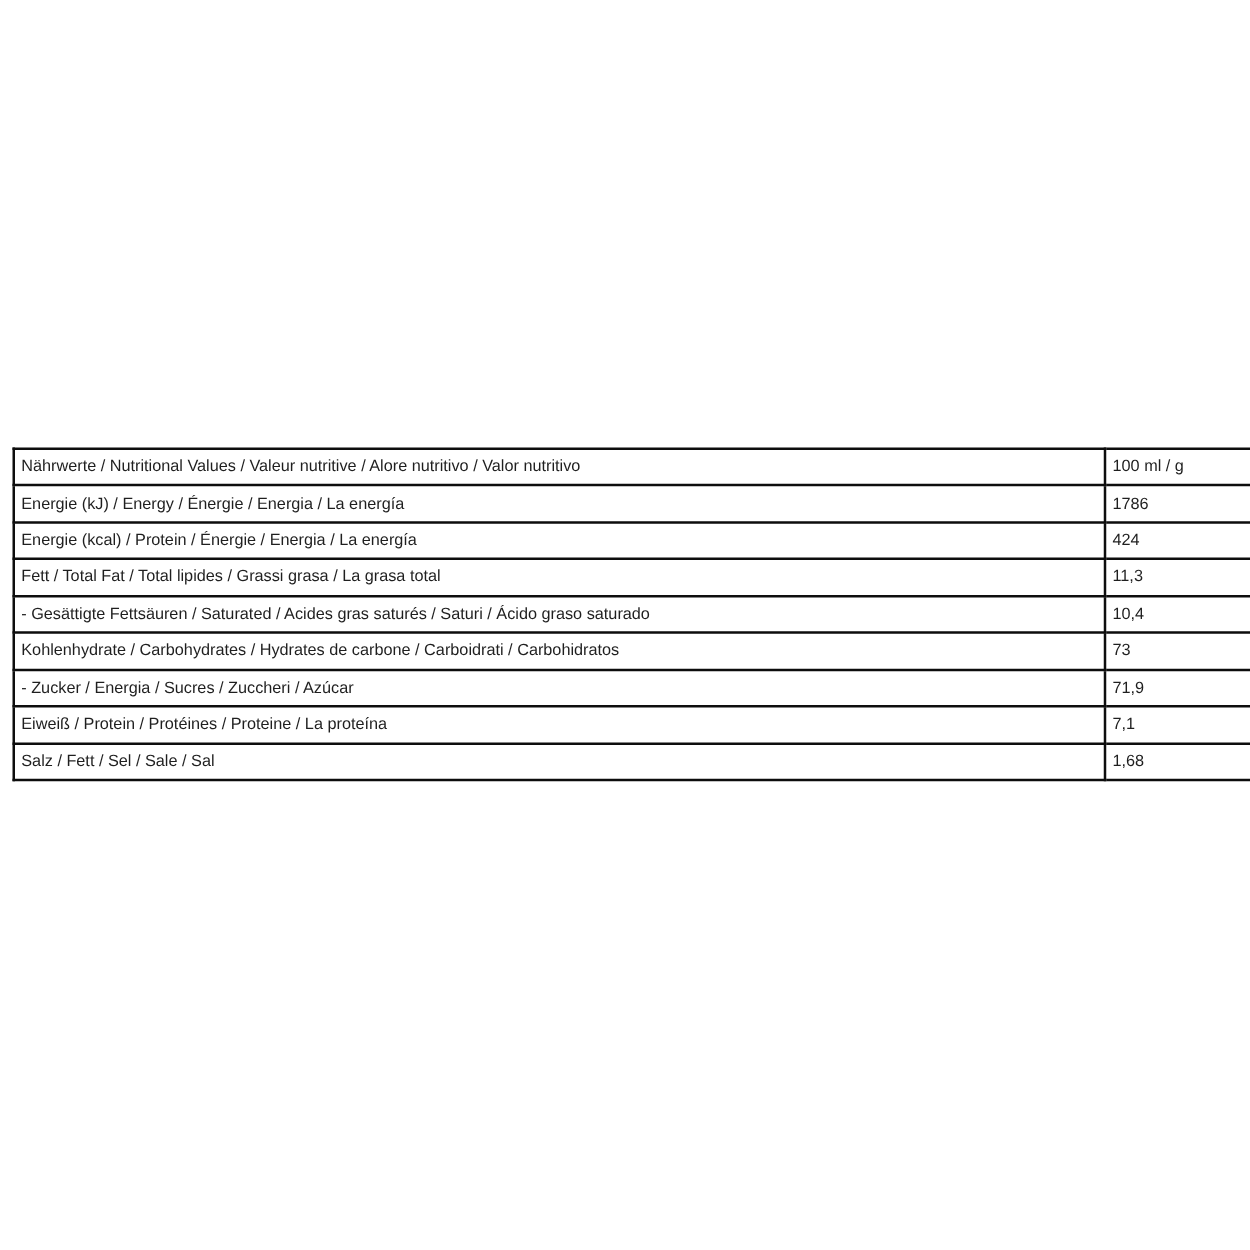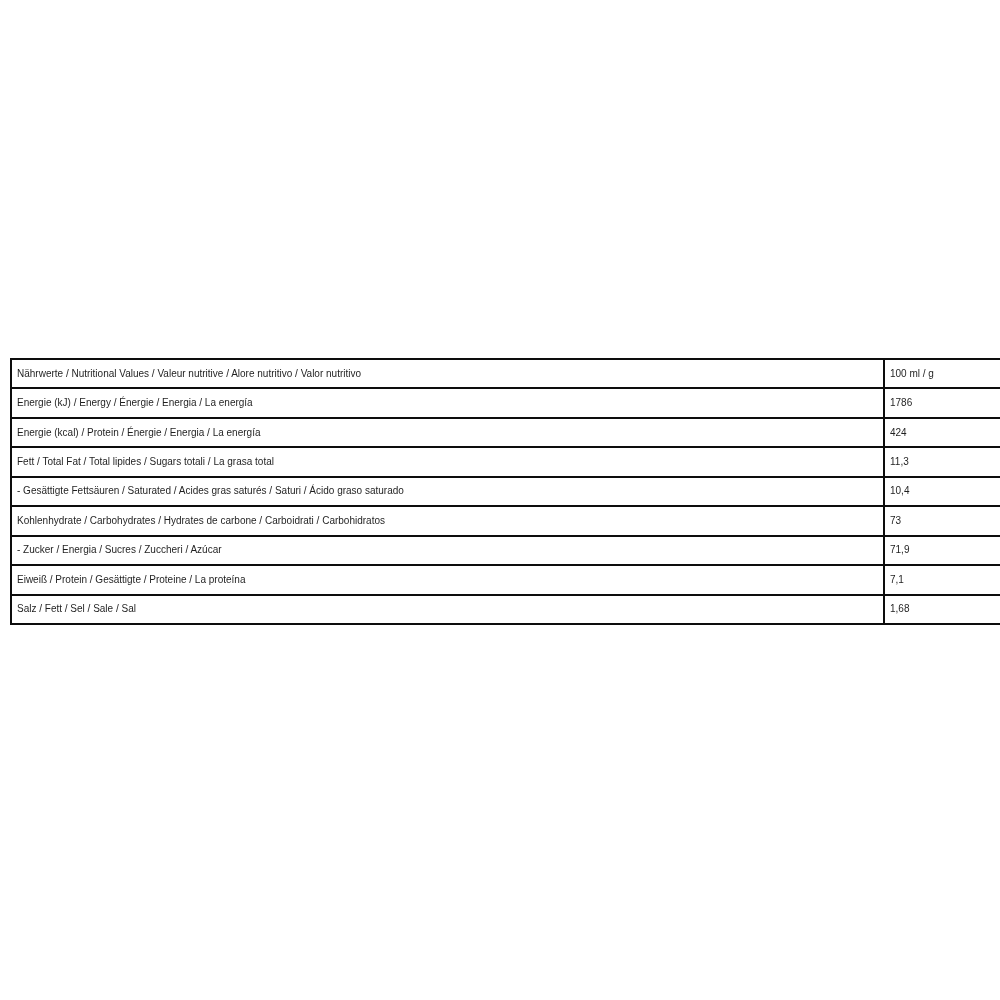--- a/index.html
+++ b/index.html
@@ -20,21 +20,21 @@
     position: absolute;
     left: 10px;
     top: 358px;
     width: 981px;
     height: 267px;
     border-collapse: collapse;
     table-layout: fixed;
   }
   table.nutrition-table td {
     border: 2px solid #0d0d0d;
-    font-size: 10px;
+    font-size: 13px;
     line-height: 1.1;
     color: #1f1f1f;
     vertical-align: middle;
     padding: 2px 4px 3px 5px;
     white-space: nowrap;
     overflow: hidden;
   }
   td.label-cell { width: 862px; }
   td.value-cell { width: 119px; padding-left: 6px; }
 </style>
@@ -50,37 +50,37 @@
       </tr>
       <tr>
         <td class="label-cell">Energie (kJ) / Energy / Énergie / Energia / La energía</td>
         <td class="value-cell">1786</td>
       </tr>
       <tr>
         <td class="label-cell">Energie (kcal) / Protein / Énergie / Energia / La energía</td>
         <td class="value-cell">424</td>
       </tr>
       <tr>
-        <td class="label-cell">Fett / Total Fat / Total lipides / Sugars totali / La grasa total</td>
+        <td class="label-cell">Fett / Total Fat / Total lipides / Grassi grasa / La grasa total</td>
         <td class="value-cell">11,3</td>
       </tr>
       <tr>
         <td class="label-cell">- Gesättigte Fettsäuren / Saturated / Acides gras saturés / Saturi / Ácido graso saturado</td>
         <td class="value-cell">10,4</td>
       </tr>
       <tr>
         <td class="label-cell">Kohlenhydrate / Carbohydrates / Hydrates de carbone / Carboidrati / Carbohidratos</td>
         <td class="value-cell">73</td>
       </tr>
       <tr>
         <td class="label-cell">- Zucker / Energia / Sucres / Zuccheri / Azúcar</td>
         <td class="value-cell">71,9</td>
       </tr>
       <tr>
-        <td class="label-cell">Eiweiß / Protein / Gesättigte / Proteine / La proteína</td>
+        <td class="label-cell">Eiweiß / Protein / Protéines / Proteine / La proteína</td>
         <td class="value-cell">7,1</td>
       </tr>
       <tr>
         <td class="label-cell">Salz / Fett / Sel / Sale / Sal</td>
         <td class="value-cell">1,68</td>
       </tr>
     </tbody>
   </table>
 </div>
 

